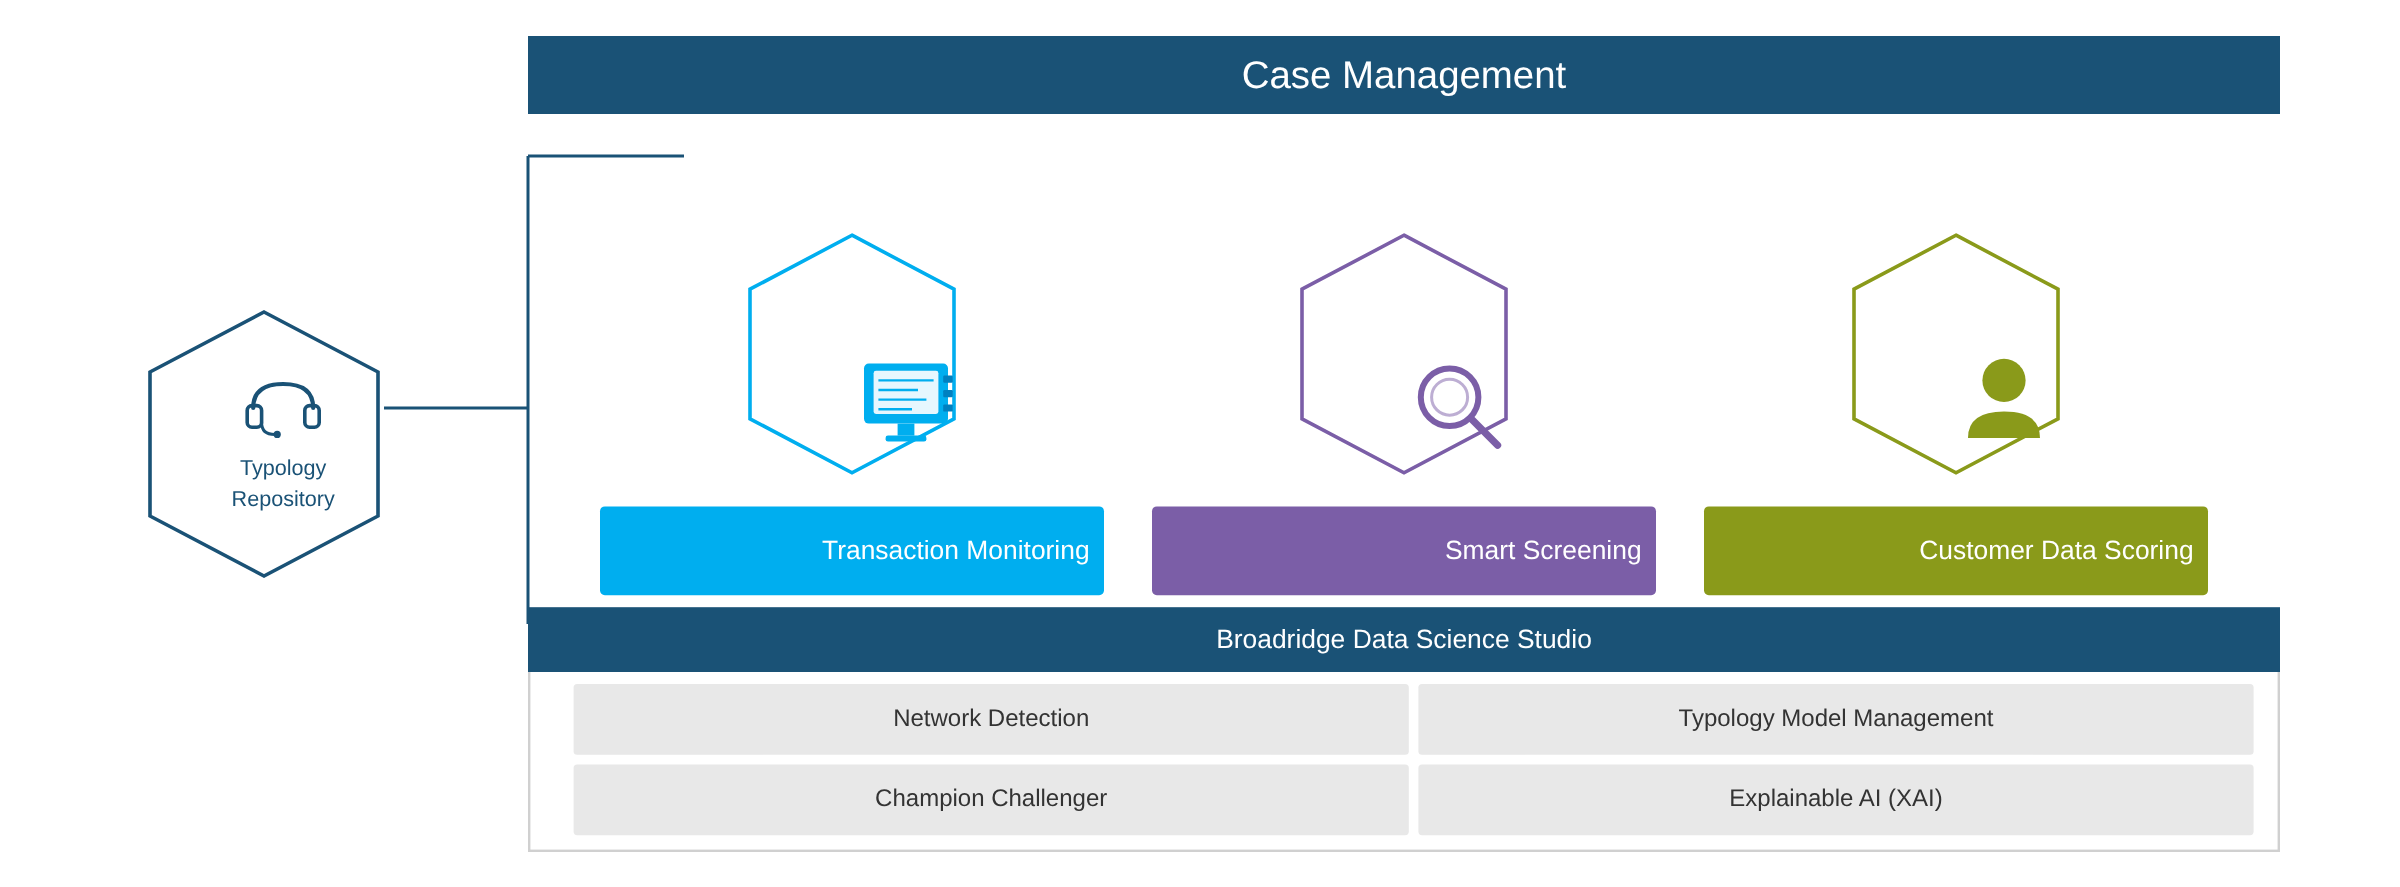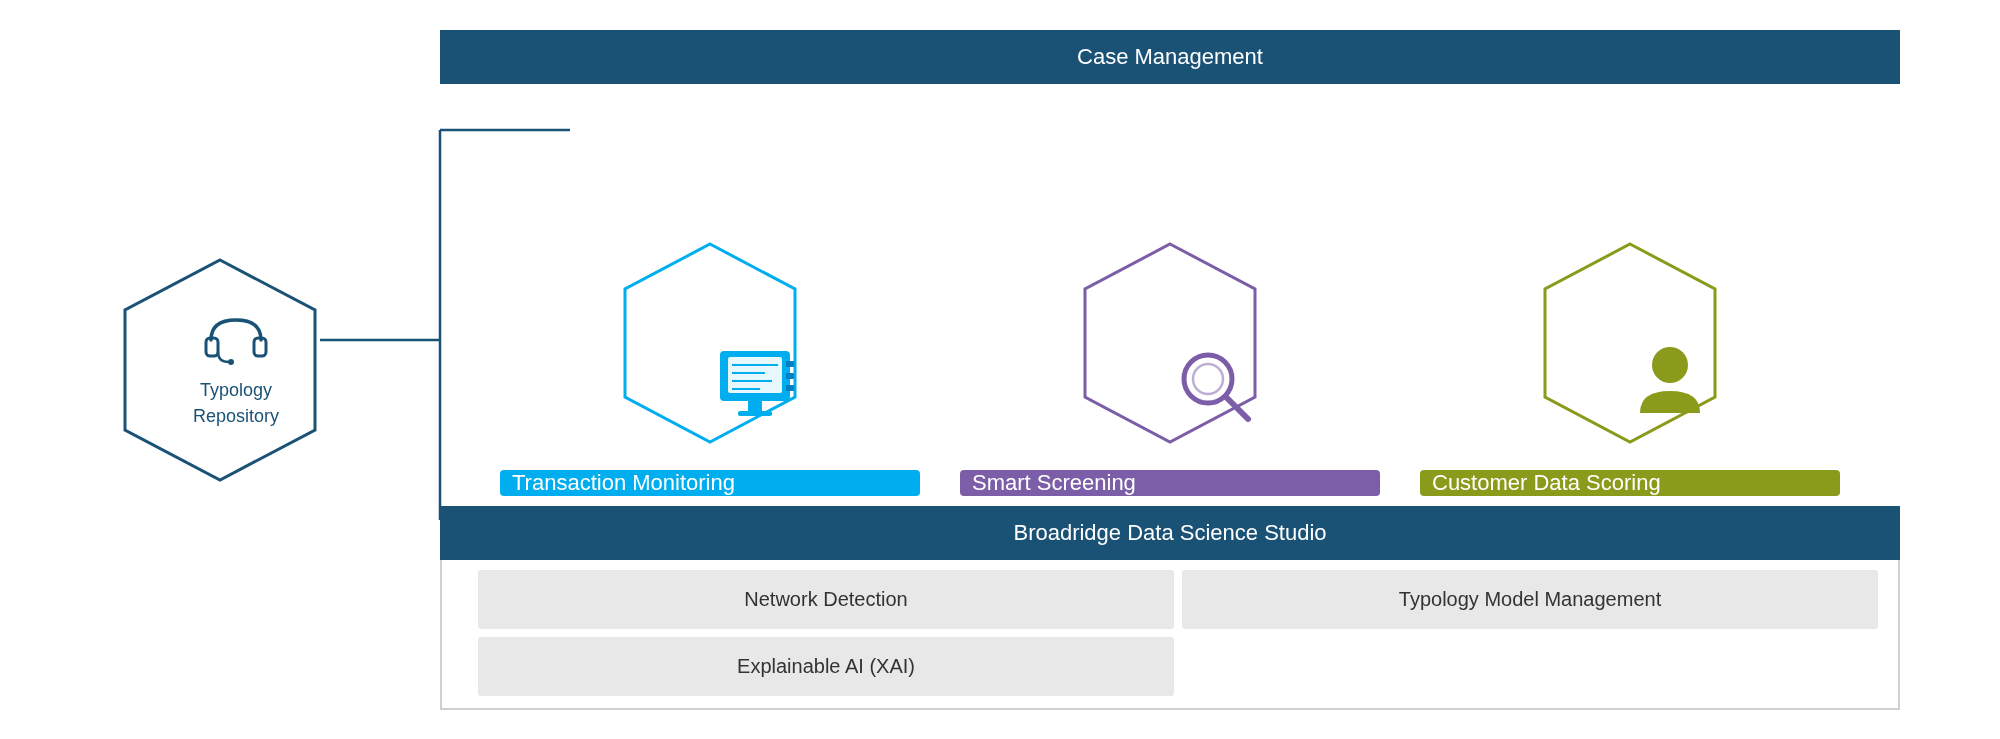--- a/index.html
+++ b/index.html
@@ -68,21 +68,21 @@
       bottom: 0;
       display: flex;
       flex-direction: column;
     }
 
     
     .case-management-bar {
       background: #1a5276;
       color: #fff;
       text-align: center;
-      font-size: 22px;
+      font-size: 32px;
       font-weight: 400;
       padding: 14px 0;
       flex-shrink: 0;
     }
 
     
     .middle-section {
       display: flex;
       flex: 1;
       align-items: flex-end;
@@ -118,25 +118,25 @@
       position: relative;
       z-index: 2;
       display: flex;
       align-items: center;
       justify-content: center;
     }
 
     
     .module-bar {
       width: 100%;
-      text-align: left;
+      text-align: right;
       color: #fff;
       font-size: 22px;
       font-weight: 500;
-      padding: 0 12px;
+      padding: 24px 12px;
       border-radius: 4px;
       margin-top: 25px;
     }
 
     .bar-cyan { background: #00aeef; }
     .bar-purple { background: #7b5ea7; }
     .bar-olive { background: #8a9a1a; }
 
     
     .bottom-section {
@@ -313,20 +313,23 @@
         <span>Broadridge Data Science Studio</span>
       </div>
       <div class="studio-grid">
         <div class="studio-cell">
           <span>Network Detection</span>
         </div>
         <div class="studio-cell">
           <span>Typology Model Management</span>
         </div>
         <div class="studio-cell">
+          <span>Champion Challenger</span>
+        </div>
+        <div class="studio-cell">
           <span>Explainable AI (XAI)</span>
         </div>
       </div>
     </div>
 
   </div>
 
 </div>
 
 </body></html>

